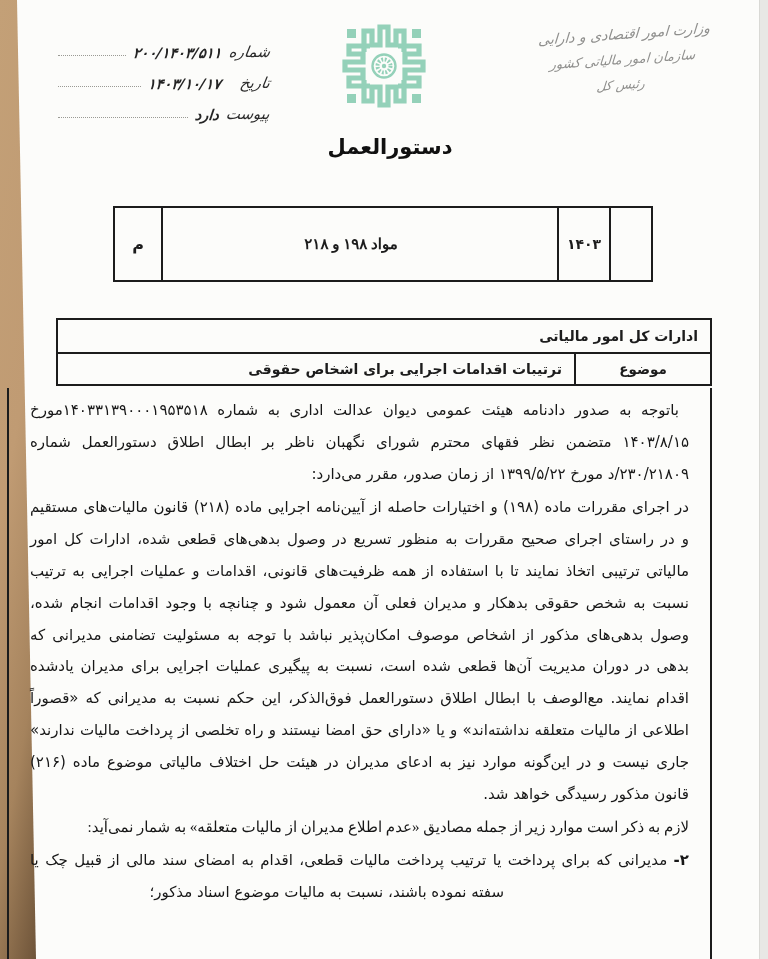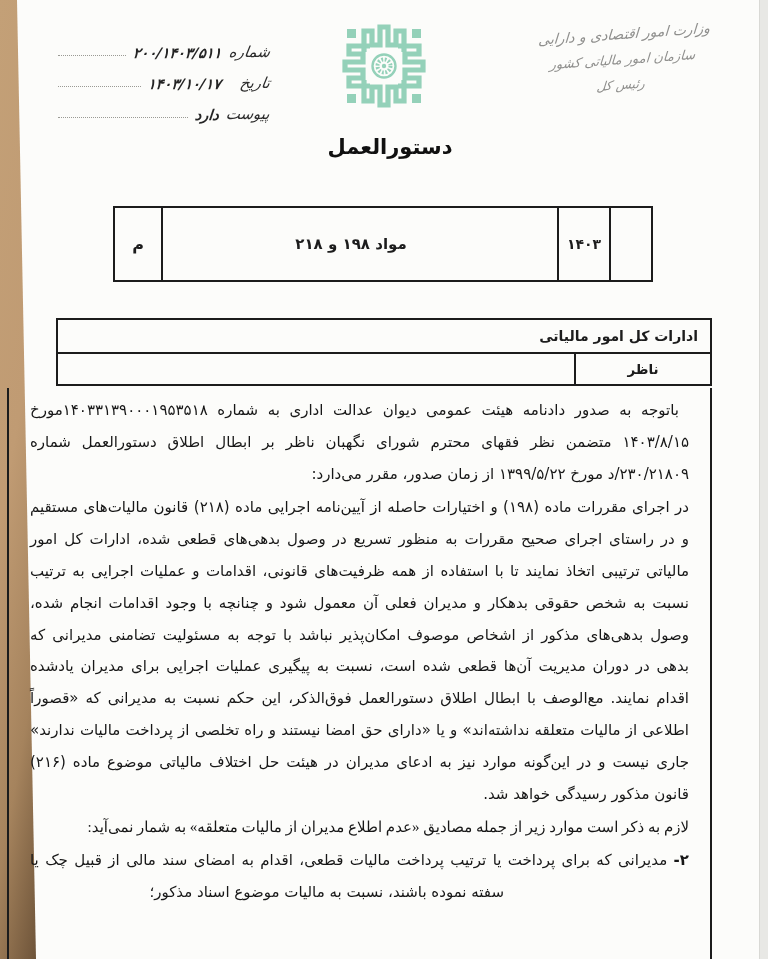--- a/index.html
+++ b/index.html
@@ -54,21 +54,21 @@
     position: absolute; top: 206px; right: 115px; width: 540px; height: 76px;
     display: flex; direction: rtl; border: 2px solid var(--ink); background: #fcfcfa;
   }
   .class-cell {
     display: flex; align-items: center; justify-content: center;
     border-inline-end: 2px solid var(--ink); font-weight: bold; font-size: 15px;
   }
   .class-cell:last-child { border-inline-end: none; }
   .cell-empty { flex: 0 0 42px; }
   .cell-year { flex: 0 0 52px; font-size: 14px; margin-left: 18px; }
-  .cell-articles { flex: 1 1 auto; letter-spacing: 1px; }
+  .cell-articles { flex: 1 1 auto; letter-spacing: 1px; font-family: Liberation Serif, serif; }
   .cell-letter { flex: 0 0 46px; font-size: 16px; }
   
   .info-table {
     position: absolute; top: 318px; right: 56px; width: 656px;
     border: 2px solid var(--ink); direction: rtl; background: #fcfcfa;
   }
   .info-row { display: flex; height: 32px; }
   .info-row + .info-row { border-top: 2px solid var(--ink); }
   .info-label {
     flex: 0 0 136px; border-inline-end: 2px solid var(--ink);
@@ -148,21 +148,22 @@
     <div class="class-cell cell-year">۱۴۰۳</div>
     <div class="class-cell cell-articles">مواد ۱۹۸ و ۲۱۸</div>
     <div class="class-cell cell-letter">م</div>
   </div>
 
   <div class="info-table">
     <div class="info-row">
       <div class="info-value">ادارات کل امور مالیاتی</div>
     </div>
     <div class="info-row">
-      <div class="info-label">ناظر</div>
+      <div class="info-label">موضوع</div>
+      <div class="info-value">ترتیبات اقدامات اجرایی برای اشخاص حقوقی</div>
     </div>
   </div>
 
   <div class="body-box">
     <p class="para1">باتوجه به صدور دادنامه هیئت عمومی دیوان عدالت اداری به شماره ۱۴۰۳۳۱۳۹۰۰۰۱۹۵۳۵۱۸مورخ ۱۴۰۳/۸/۱۵ متضمن نظر فقهای محترم شورای نگهبان ناظر بر ابطال اطلاق دستورالعمل شماره ۲۳۰/۲۱۸۰۹/د مورخ ۱۳۹۹/۵/۲۲ از زمان صدور، مقرر می‌دارد:</p>
     <p class="para2">در اجرای مقررات ماده (۱۹۸) و اختیارات حاصله از آیین‌نامه اجرایی ماده (۲۱۸) قانون مالیات‌های مستقیم و در راستای اجرای صحیح مقررات به منظور تسریع در وصول بدهی‌های قطعی شده، ادارات کل امور مالیاتی ترتیبی اتخاذ نمایند تا با استفاده از همه ظرفیت‌های قانونی، اقدامات و عملیات اجرایی به ترتیب نسبت به شخص حقوقی بدهکار و مدیران فعلی آن معمول شود و چنانچه با وجود اقدامات انجام شده، وصول بدهی‌های مذکور از اشخاص موصوف امکان‌پذیر نباشد با توجه به مسئولیت تضامنی مدیرانی که بدهی در دوران مدیریت آن‌ها قطعی شده است، نسبت به پیگیری عملیات اجرایی برای مدیران یادشده اقدام نمایند. مع‌الوصف با ابطال اطلاق دستورالعمل فوق‌الذکر، این حکم نسبت به مدیرانی که «قصوراً اطلاعی از مالیات متعلقه نداشته‌اند» و یا «دارای حق امضا نیستند و راه تخلصی از پرداخت مالیات ندارند» جاری نیست و در این‌گونه موارد نیز به ادعای مدیران در هیئت حل اختلاف مالیاتی موضوع ماده (۲۱۶) قانون مذکور رسیدگی خواهد شد.</p>
     <p class="list-intro">لازم به ذکر است موارد زیر از جمله مصادیق «عدم اطلاع مدیران از مالیات متعلقه» به شمار نمی‌آید:</p>
     <p class="list-item"><span class="li-num">۲-</span> <span>مدیرانی که برای پرداخت یا ترتیب پرداخت مالیات قطعی، اقدام به امضای سند مالی از قبیل چک یا سفته نموده باشند، نسبت به مالیات موضوع اسناد مذکور؛</span></p>
 
   </div>

